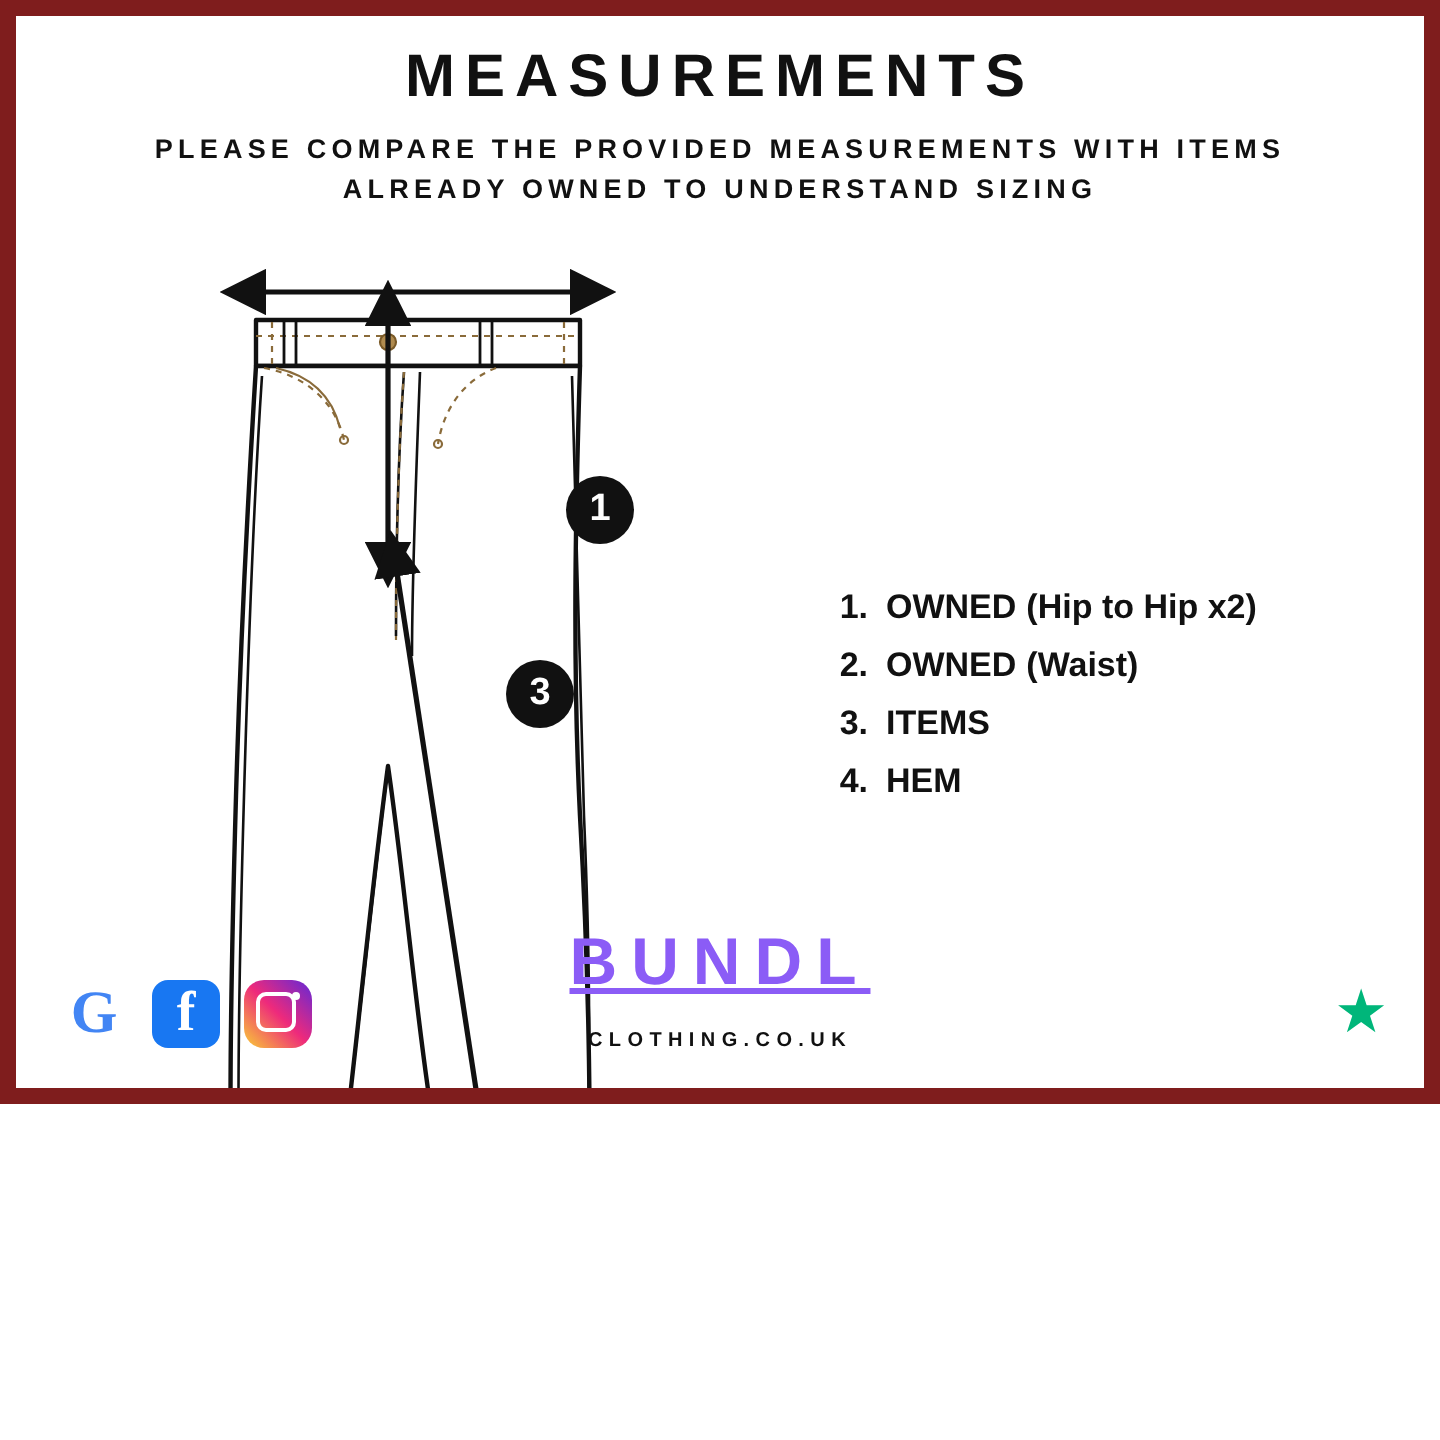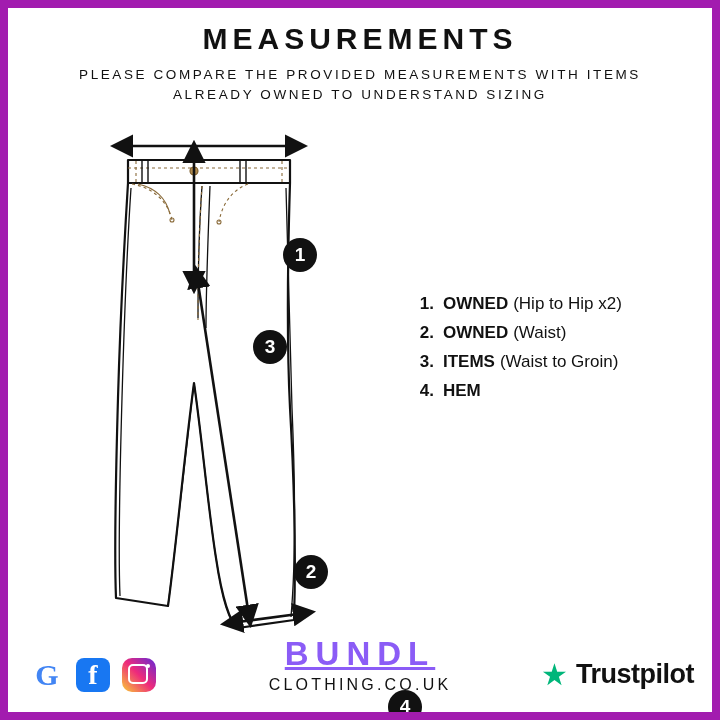--- a/index.html
+++ b/index.html
@@ -3,23 +3,23 @@
 <meta charset="utf-8">
 <style>
   html, body {
     margin: 0;
     padding: 0;
     background: #ffffff;
   }
   .page {
     position: relative;
     width: 720px;
-    height: 720px;
+    height: 552px;
     background: #ffffff;
-    border: 8px solid #a21caf;
+    border: 8px solid #7f1d1d;
     box-sizing: border-box;
     font-family: "Liberation Sans", sans-serif;
     overflow: hidden;
   }
 
   
   .header {
     position: absolute;
     top: 14px;
     left: 0;
@@ -29,21 +29,21 @@
   .title {
     font-size: 30px;
     font-weight: bold;
     letter-spacing: 5px;
     color: #111111;
     margin: 0;
     line-height: 1.1;
   }
   .subtitle {
     font-size: 13.5px;
-    font-weight: normal;
+    font-weight: bold;
     letter-spacing: 2.6px;
     color: #111111;
     margin: 10px auto 0 auto;
     width: 640px;
     line-height: 1.5;
   }
 
   
   .diagram {
     position: absolute;
@@ -90,21 +90,21 @@
     color: #111111;
   }
   .legend-num {
     width: 26px;
     text-align: right;
     margin-right: 9px;
     font-weight: bold;
     flex: none;
   }
   .legend-term { font-weight: bold; }
-  .legend-desc { font-weight: normal; margin-left: 5px; }
+  .legend-desc { font-weight: bold; margin-left: 5px; }
 
   
   .footer-social {
     position: absolute;
     left: 22px;
     bottom: 20px;
     display: flex;
     align-items: center;
     gap: 12px;
   }
@@ -163,25 +163,25 @@
   }
   .brand-name {
     font-size: 33px;
     font-weight: bold;
     letter-spacing: 7px;
     color: #8b5cf6;
     line-height: 1;
     text-decoration: underline;
   }
   .brand-sub {
-    font-size: 16px;
-    font-weight: normal;
+    font-size: 10px;
+    font-weight: bold;
     letter-spacing: 3.2px;
     color: #111111;
-    margin-top: 6px;
+    margin-top: 18px;
   }
 
   .trustpilot {
     position: absolute;
     right: 18px;
     bottom: 22px;
     display: flex;
     align-items: center;
     gap: 8px;
   }
@@ -285,37 +285,35 @@
       <span class="legend-desc">(Hip to Hip x2)</span>
     </div>
     <div class="legend-row">
       <span class="legend-num">2.</span>
       <span class="legend-term">OWNED</span>
       <span class="legend-desc">(Waist)</span>
     </div>
     <div class="legend-row">
       <span class="legend-num">3.</span>
       <span class="legend-term">ITEMS</span>
-      <span class="legend-desc">(Waist to Groin)</span>
     </div>
     <div class="legend-row">
       <span class="legend-num">4.</span>
       <span class="legend-term">HEM</span>
     </div>
   </div>
 
   <div class="footer-social">
     <div class="social-icon icon-google">G</div>
     <div class="social-icon icon-facebook">f</div>
     <div class="social-icon icon-instagram"></div>
   </div>
 
   <div class="brand">
     <div class="brand-name">BUNDL</div>
     <div class="brand-sub">CLOTHING.CO.UK</div>
   </div>
 
   <div class="trustpilot">
     <span class="tp-star">★</span>
-    <span class="tp-name">Trustpilot</span>
   </div>
 
 </div>
 
 </body></html>

